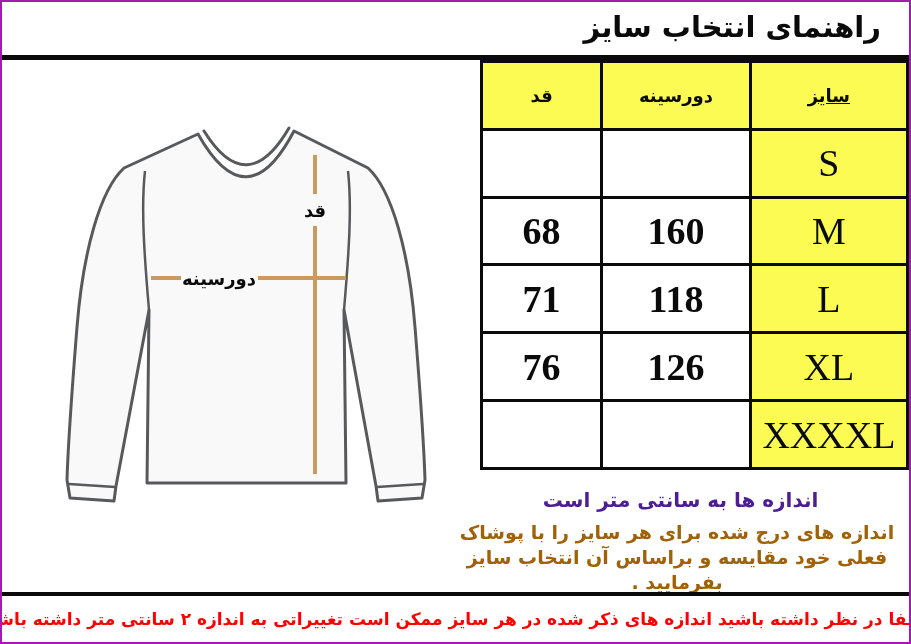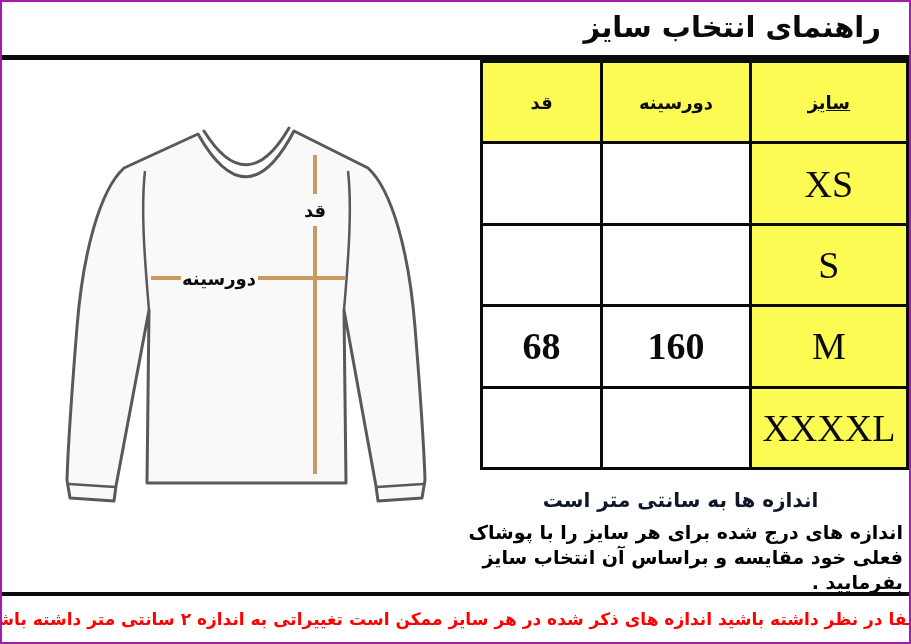--- a/index.html
+++ b/index.html
@@ -41,26 +41,26 @@
   }
   .size-table .num-cell{
     font-family:"Liberation Serif","DejaVu Serif",serif;
     font-weight:bold;font-size:38px;line-height:42px;color:#0a0a0a;
   }
   
   .shirt-svg{position:absolute;left:0;top:58px;}
   
   .unit-note{
     position:absolute;top:486px;left:450px;right:0;height:26px;
-    direction:rtl;text-align:center;font-size:20px;font-weight:bold;color:#0f172a;
+    direction:rtl;text-align:center;font-size:20px;font-weight:bold;color:#4c1d95;
   }
   .compare-note{
     position:absolute;top:518px;right:6px;width:452px;
-    direction:rtl;text-align:right;font-size:19px;font-weight:bold;
-    line-height:25px;color:#000000;
+    direction:rtl;text-align:center;font-size:19px;font-weight:bold;
+    line-height:25px;color:#a16207;
   }
   
   .warning-bar{
     position:absolute;left:0;right:0;bottom:0;height:46px;
     border-top:4px solid #0a0a0a;background:#ffffff;
     display:flex;align-items:center;justify-content:center;
   }
   .warning-text{
     direction:rtl;text-align:center;font-size:17px;font-weight:bold;
     color:#ff0000;white-space:nowrap;
@@ -109,31 +109,36 @@
   <table class="size-table">
     <tbody>
       <tr>
         <td class="hdr col-length">قد</td>
         <td class="hdr col-chest">دورسینه</td>
         <td class="hdr col-size">سایز</td>
       </tr>
       <tr>
         <td class="num-cell"></td>
         <td class="num-cell"></td>
-        <td class="size-cell">XS</td>
-      </tr>
-      <tr>
-        <td class="num-cell"></td>
-        <td class="num-cell"></td>
         <td class="size-cell">S</td>
       </tr>
       <tr>
         <td class="num-cell">68</td>
         <td class="num-cell">160</td>
         <td class="size-cell">M</td>
+      </tr>
+      <tr>
+        <td class="num-cell">71</td>
+        <td class="num-cell">118</td>
+        <td class="size-cell">L</td>
+      </tr>
+      <tr>
+        <td class="num-cell">76</td>
+        <td class="num-cell">126</td>
+        <td class="size-cell">XL</td>
       </tr>
       <tr>
         <td class="num-cell"></td>
         <td class="num-cell"></td>
         <td class="size-cell">XXXXL</td>
       </tr>
     </tbody>
   </table>
 
   <div class="unit-note">اندازه ها به سانتی متر است</div>

